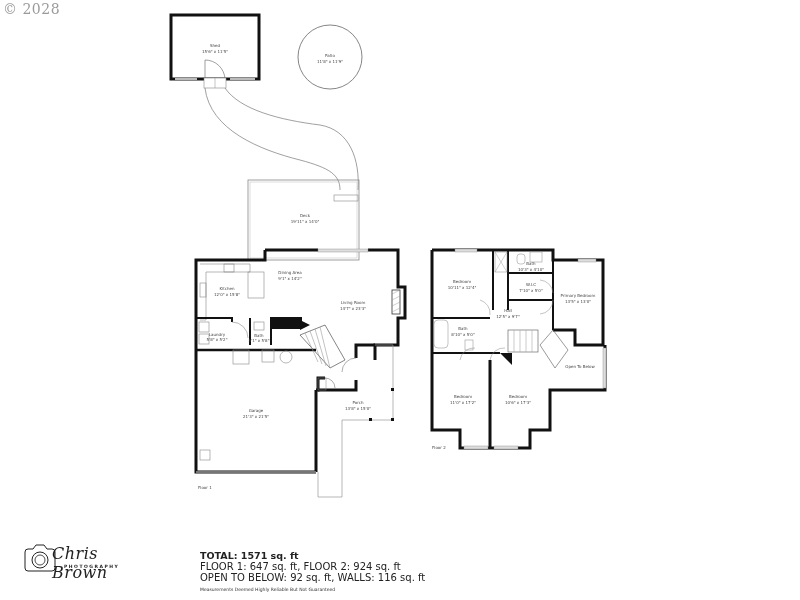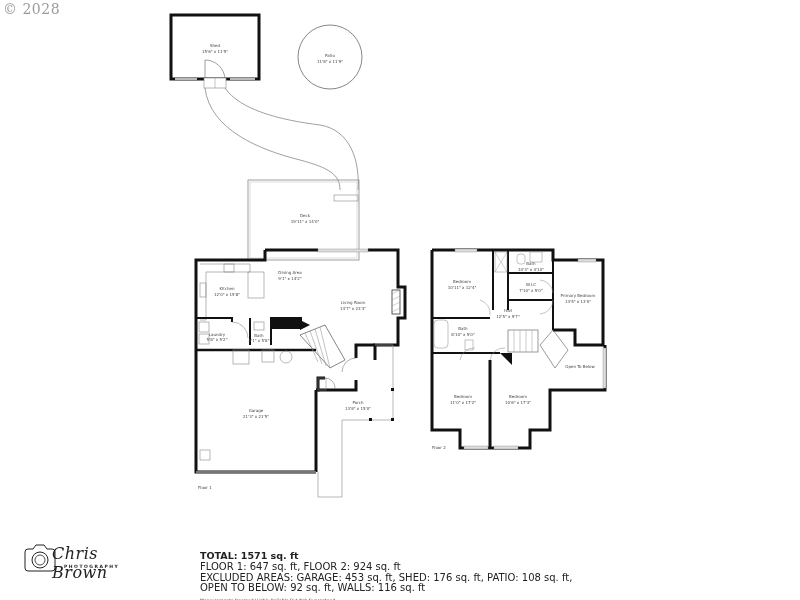--- a/index.html
+++ b/index.html
@@ -204,21 +204,20 @@
     <text x="463" y="404" font-size="4" text-anchor="middle">11'0" x 17'2"</text>
     <text x="518" y="398" font-size="4" text-anchor="middle">Bedroom</text>
     <text x="518" y="404" font-size="4" text-anchor="middle">10'6" x 17'3"</text>
     <text x="432" y="449" font-size="4">Floor 2</text>
   </g>
 </svg>
 
 <div class="summary">
   <div class="total">TOTAL: 1571 sq. ft</div>
   <div class="line">FLOOR 1: 647 sq. ft, FLOOR 2: 924 sq. ft</div>
-  <div class="line">EXCLUDED AREAS: GARAGE: 453 sq. ft, SHED: 176 sq. ft, PATIO: 108 sq. ft,</div>
   <div class="line">OPEN TO BELOW: 92 sq. ft, WALLS: 116 sq. ft</div>
   <div class="disclaimer">Measurements Deemed Highly Reliable But Not Guaranteed</div>
 </div>
 
 <div class="logo">
   <svg width="36" height="30" viewBox="0 0 36 30" style="position:absolute;left:0;top:2px;">
     <path d="M3 8 Q3 5 6 5 L11 5 L14 1 L22 1 L25 5 L30 5 Q33 5 33 8 L33 24 Q33 27 30 27 L6 27 Q3 27 3 24 Z" fill="none" stroke="#222" stroke-width="1"></path>
     <circle cx="18" cy="16" r="8" fill="none" stroke="#222" stroke-width="1"></circle>
     <circle cx="18" cy="16" r="5" fill="none" stroke="#222" stroke-width="0.8"></circle>
   </svg>

